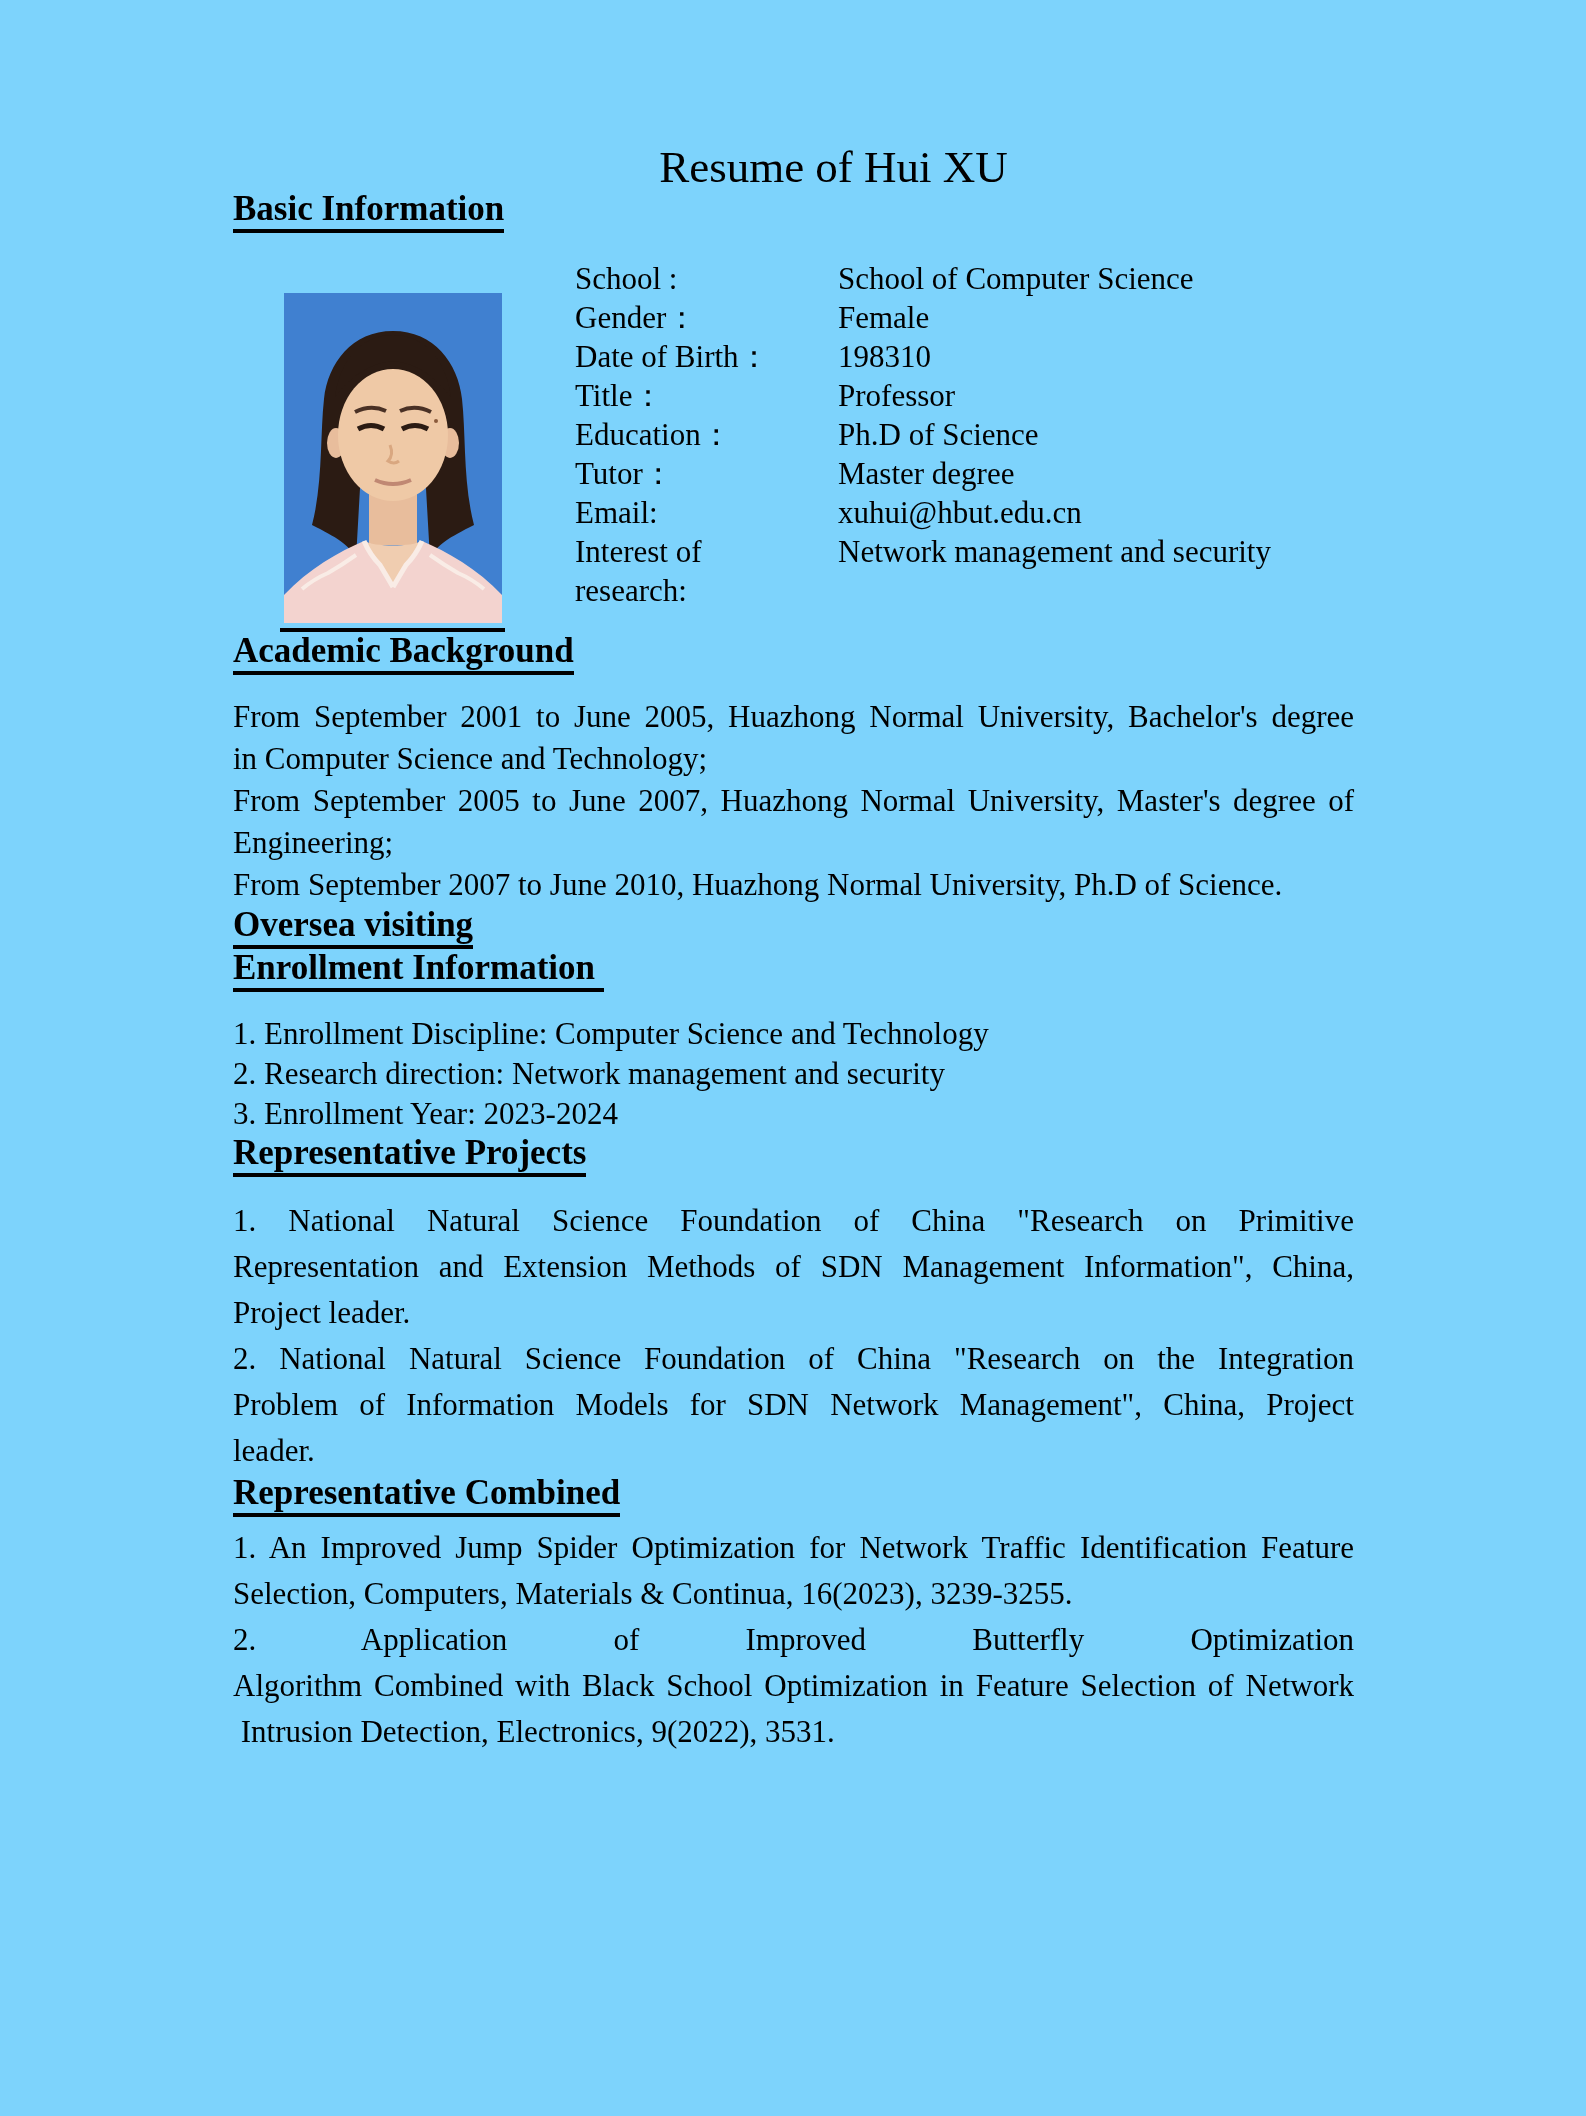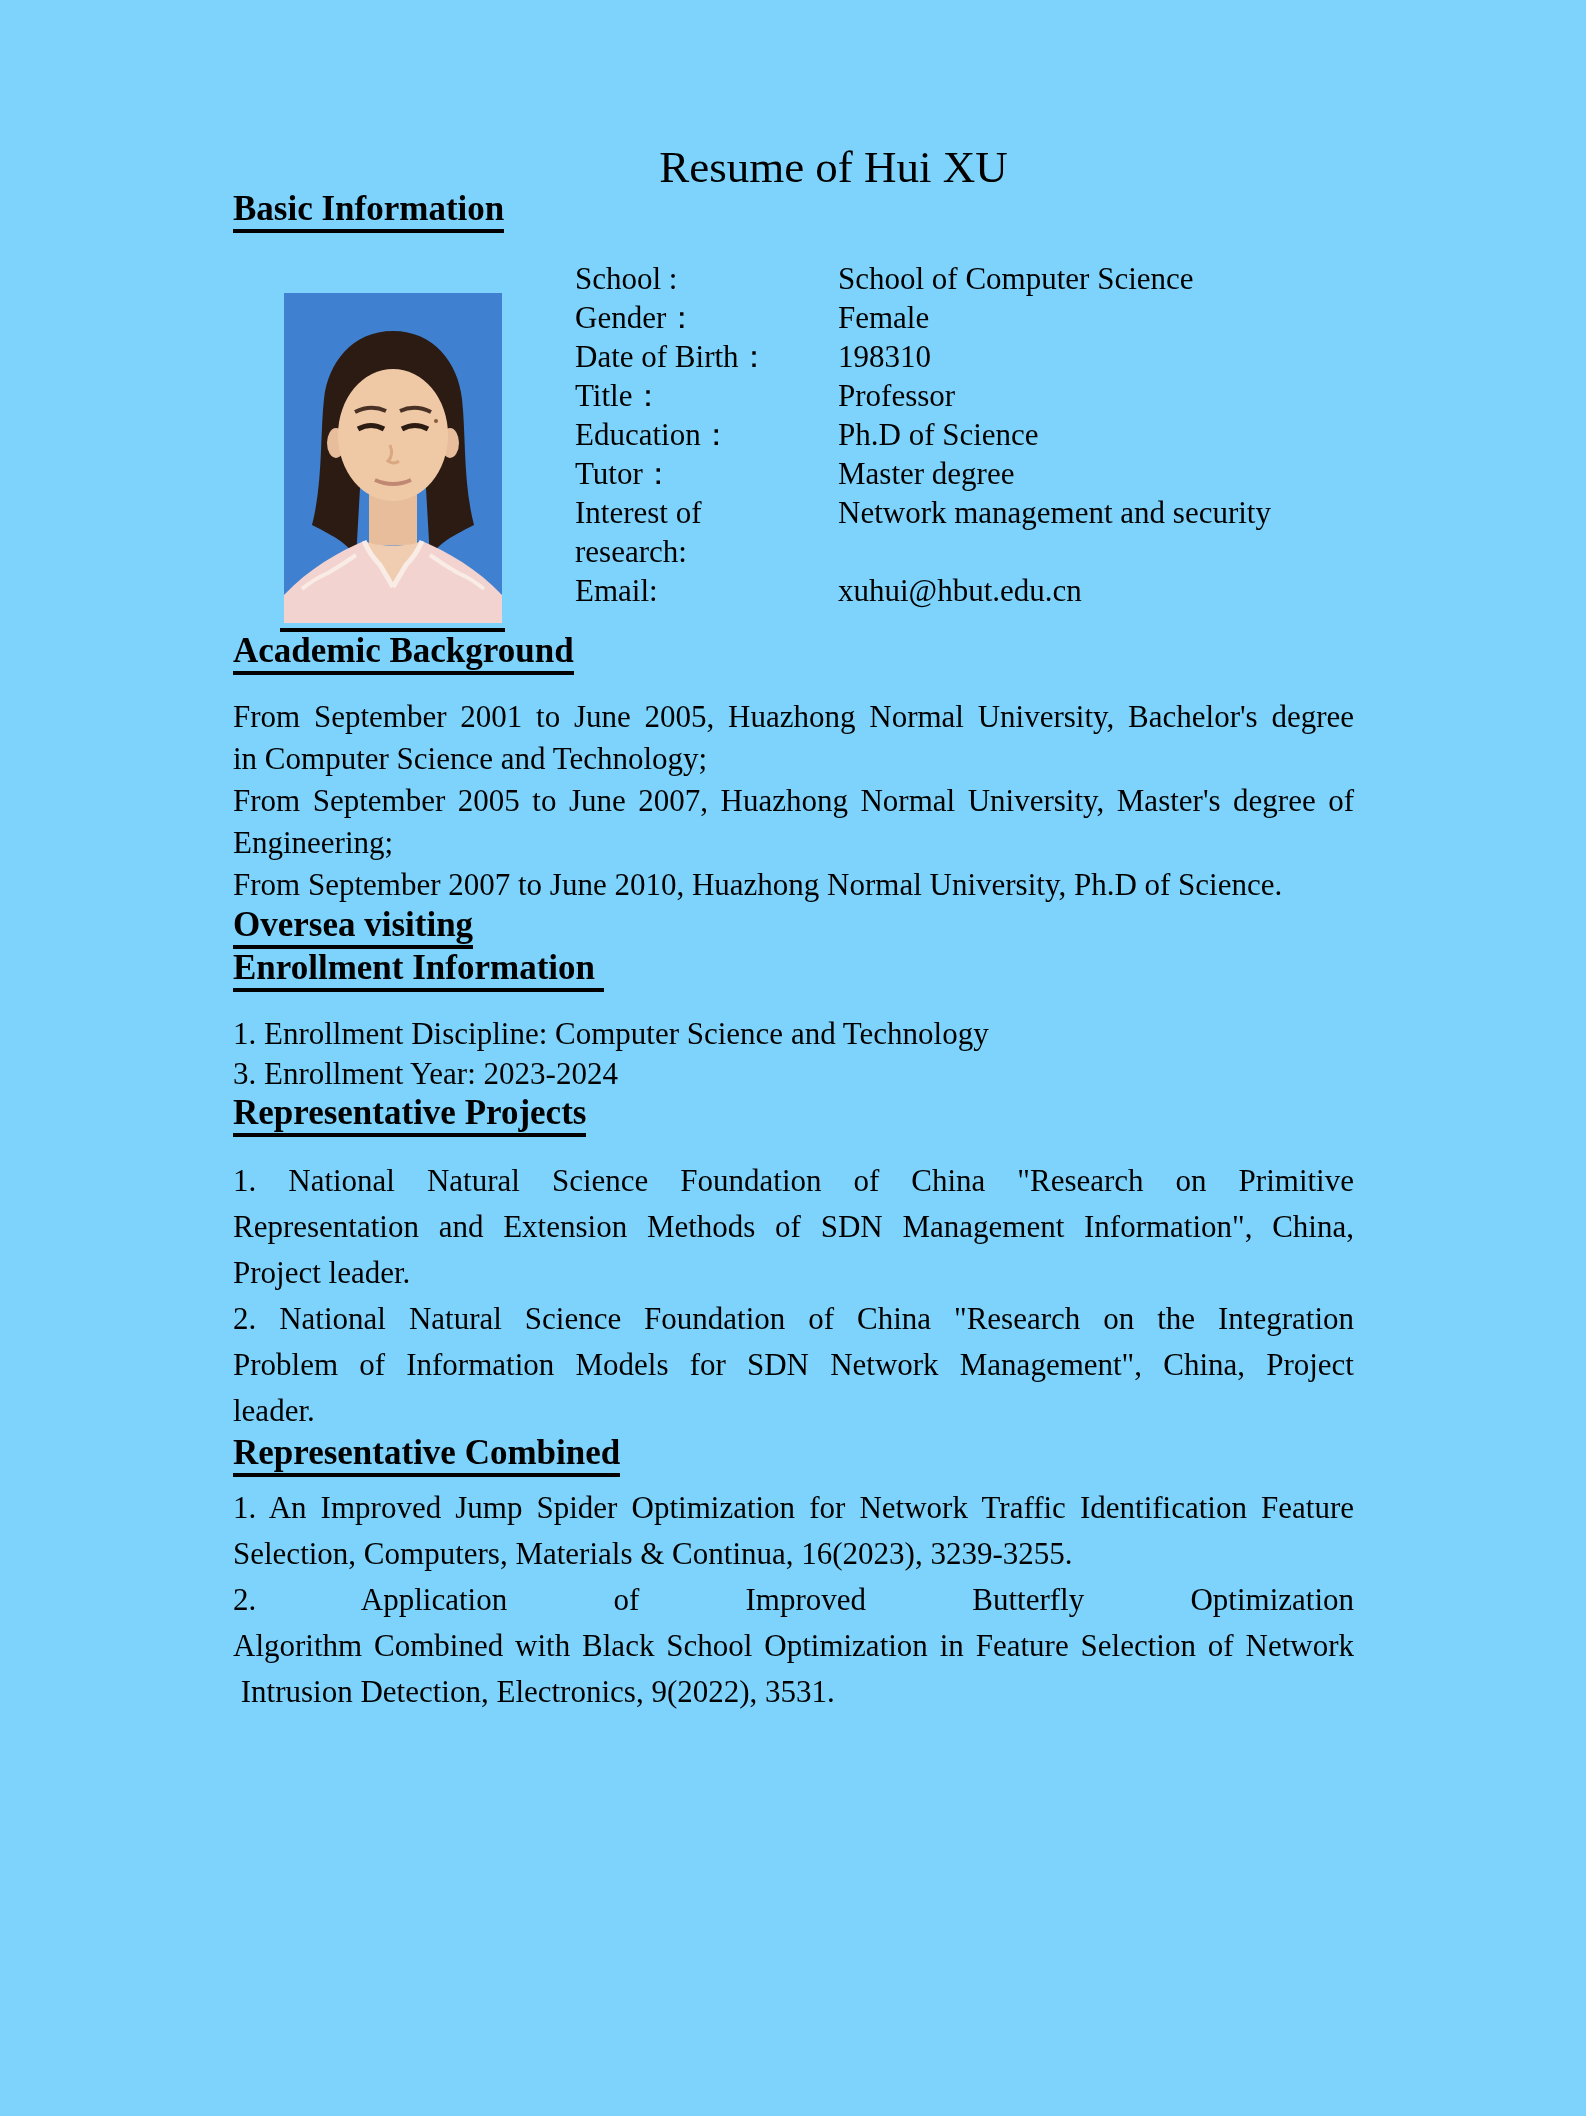--- a/index.html
+++ b/index.html
@@ -99,45 +99,46 @@
       </div>
       <div class="frow">
         <div class="flabel">Education：</div>
         <div class="fvalue">Ph.D of Science</div>
       </div>
       <div class="frow">
         <div class="flabel">Tutor：</div>
         <div class="fvalue">Master degree</div>
       </div>
       <div class="frow">
+        <div class="flabel">Email:</div>
+        <div class="fvalue">xuhui@hbut.edu.cn</div>
+      </div>
+      <div class="frow">
         <div class="flabel">Interest of
 research:</div>
         <div class="fvalue">Network management and security</div>
-      </div>
-      <div class="frow">
-        <div class="flabel">Email:</div>
-        <div class="fvalue">xuhui@hbut.edu.cn</div>
       </div>
     </div>
   </div>
 
   <h2 class="sec mt-acad-h"><span class="u">Academic Background</span></h2>
   <div class="para mt-acad-p">
     <div class="line just">From September 2001 to June 2005, Huazhong Normal University, Bachelor's degree</div>
     <div class="line">in Computer Science and Technology;</div>
     <div class="line just">From September 2005 to June 2007, Huazhong Normal University, Master's degree of</div>
     <div class="line">Engineering;</div>
     <div class="line">From September 2007 to June 2010, Huazhong Normal University, Ph.D of Science.</div>
   </div>
 
   <h2 class="sec mt-over-h"><span class="u">Oversea visiting</span></h2>
 
   <h2 class="sec mt-enr-h"><span class="u">Enrollment Information&nbsp;</span></h2>
   <div class="para para-enroll mt-enr-p">
     <div class="line">1. Enrollment Discipline: Computer Science and Technology</div>
+    <div class="line">2. Research direction: Network management and security</div>
     <div class="line">3. Enrollment Year: 2023-2024</div>
   </div>
 
   <h2 class="sec mt-proj-h"><span class="u">Representative Projects</span></h2>
   <div class="para para-projects mt-proj-p">
     <div class="line just">1. National Natural Science Foundation of China "Research on Primitive</div>
     <div class="line just">Representation and Extension Methods of SDN Management Information", China,</div>
     <div class="line">Project leader.</div>
     <div class="line just">2. National Natural Science Foundation of China "Research on the Integration</div>
     <div class="line just">Problem of Information Models for SDN Network Management", China, Project</div>

